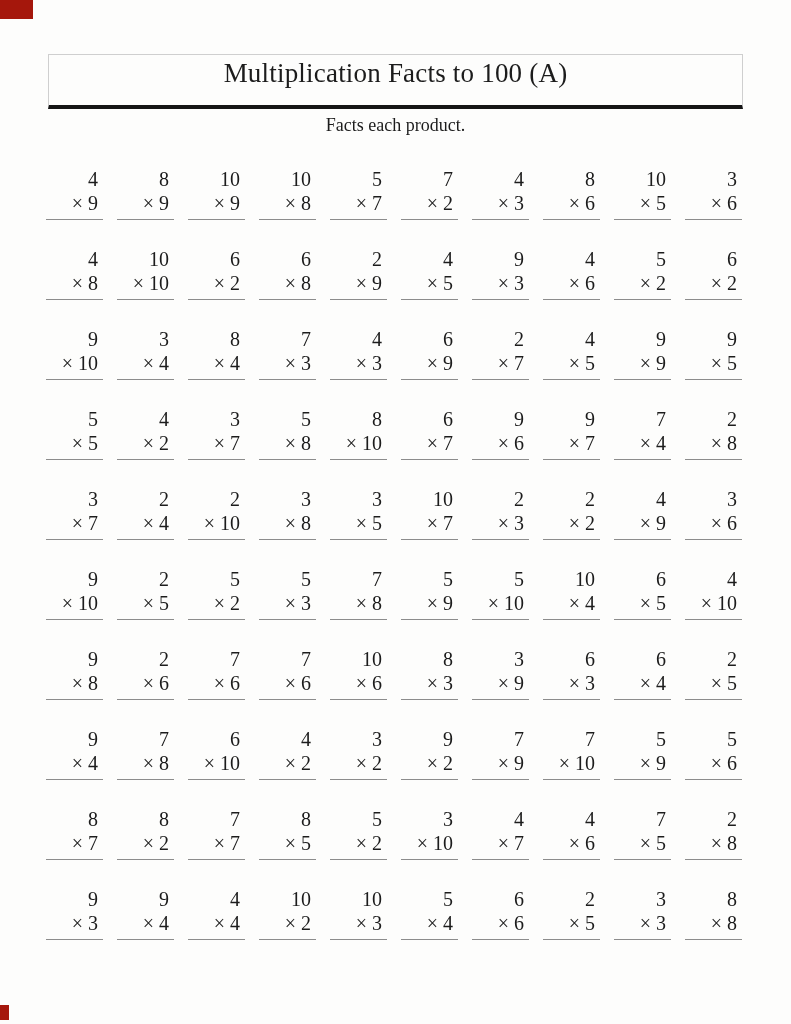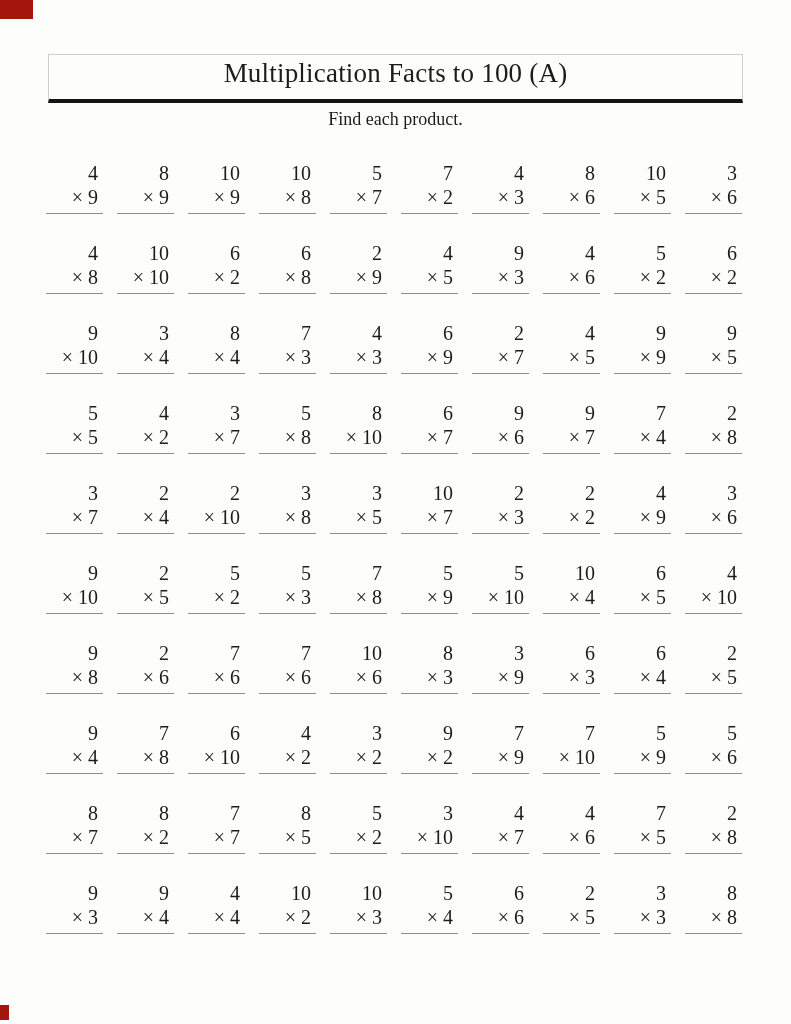--- a/index.html
+++ b/index.html
@@ -23,21 +23,21 @@
     margin: 54px 48px 0 48px;
     border: 1px solid #cfcfcf;
     border-bottom: 4px solid #151515;
     background: #fdfdfc;
   }
   .title-box h1 {
     font-size: 27px;
     font-weight: normal;
     text-align: center;
     line-height: 32px;
-    padding: 2px 0 10px;
+    padding: 2px 0 16px;
     letter-spacing: 0.2px;
   }
   .subtitle {
     text-align: center;
     font-size: 18px;
     margin-top: 6px;
   }
 
   .problems-grid {
     display: grid;
@@ -67,21 +67,21 @@
 </style>
 </head>
 <body>
 
 <div class="corner-accent top" style="background: rgb(165, 23, 12);"></div>
 <div class="corner-accent bottom" style="background: rgb(165, 23, 12);"></div>
 
 <div class="title-box">
   <h1>Multiplication Facts to 100 (A)</h1>
 </div>
-<div class="subtitle">Find each product.</div>
+<div class="subtitle">Facts each product.</div>
 
 <div class="problems-grid">
     <div class="cell">
       <div class="top">4</div>
       <div class="bot"><span class="times">×</span><span>9</span></div>
     </div>
     <div class="cell">
       <div class="top">8</div>
       <div class="bot"><span class="times">×</span><span>9</span></div>
     </div>

